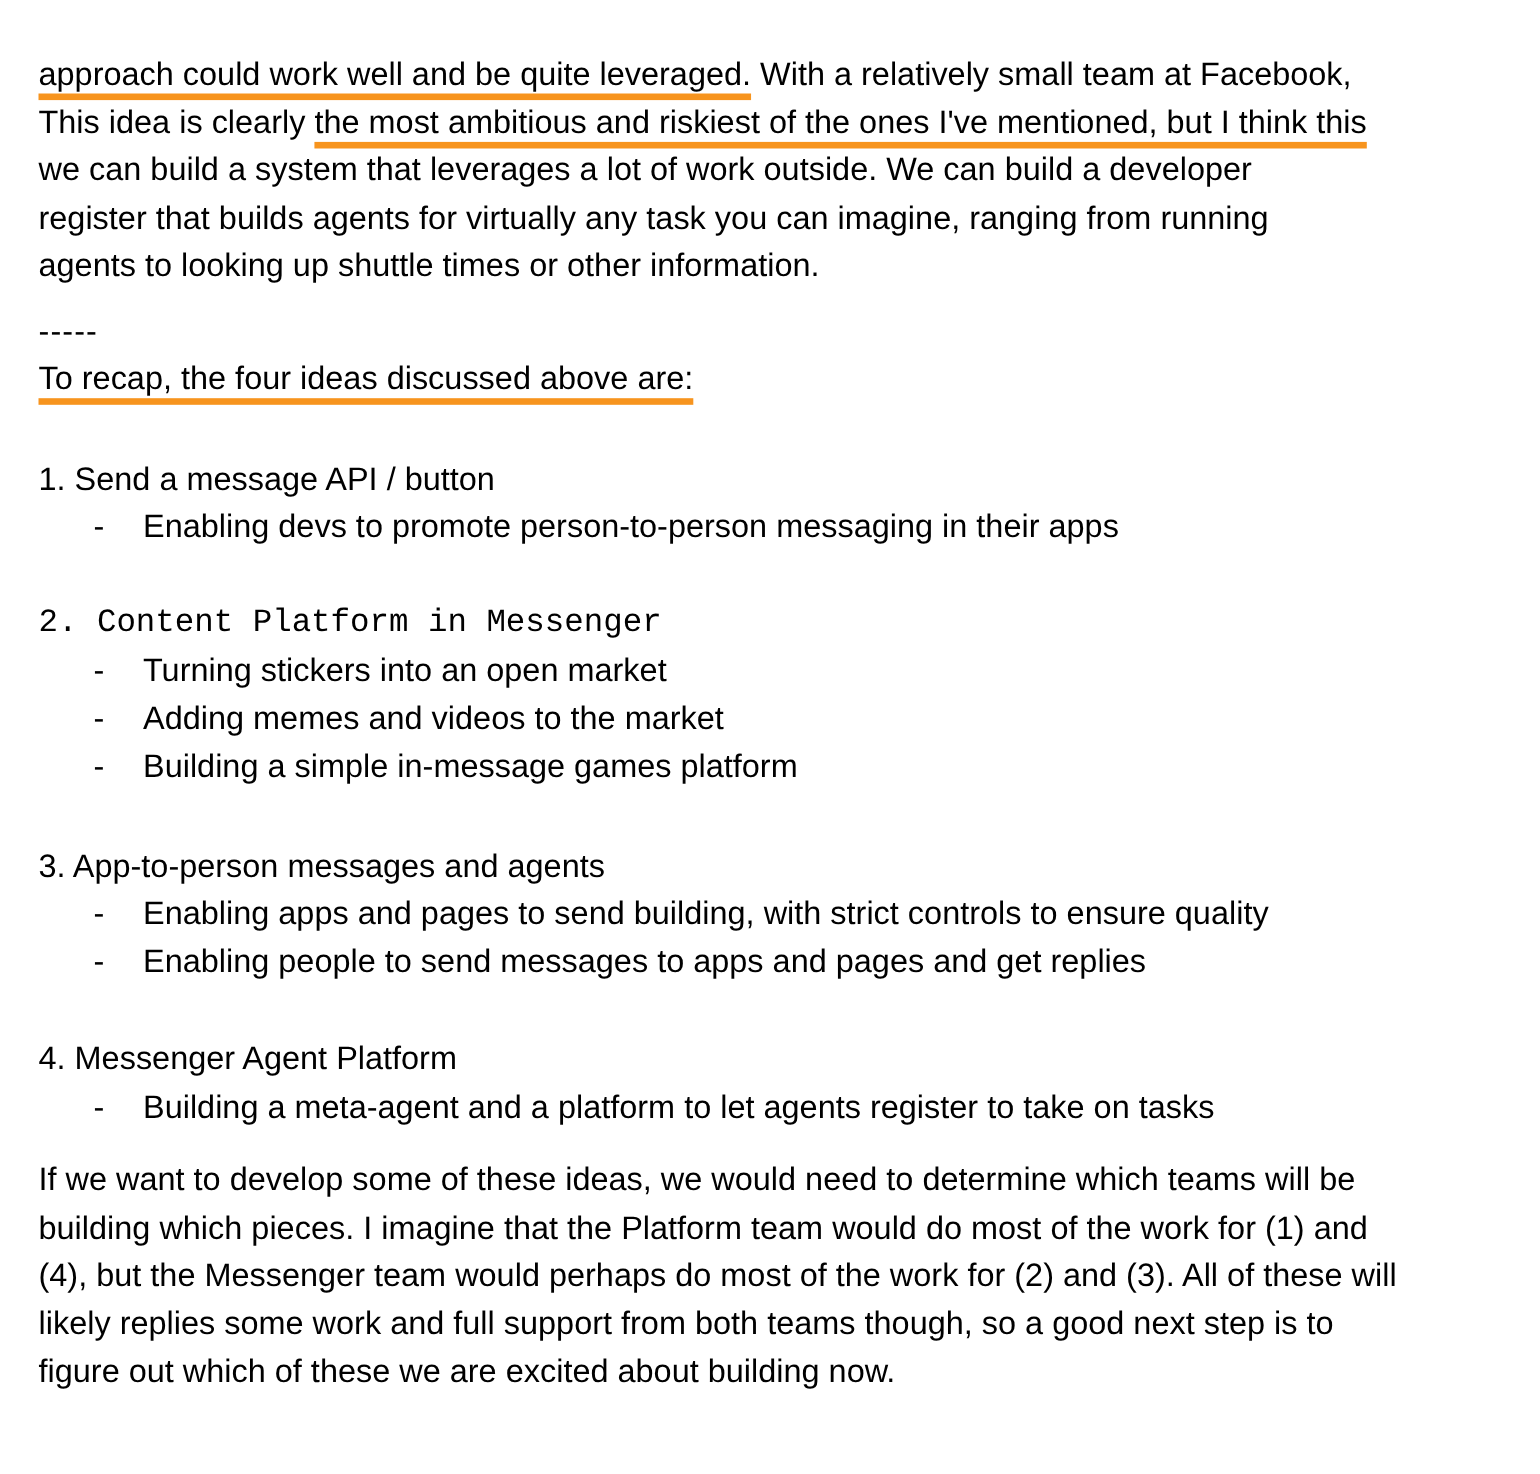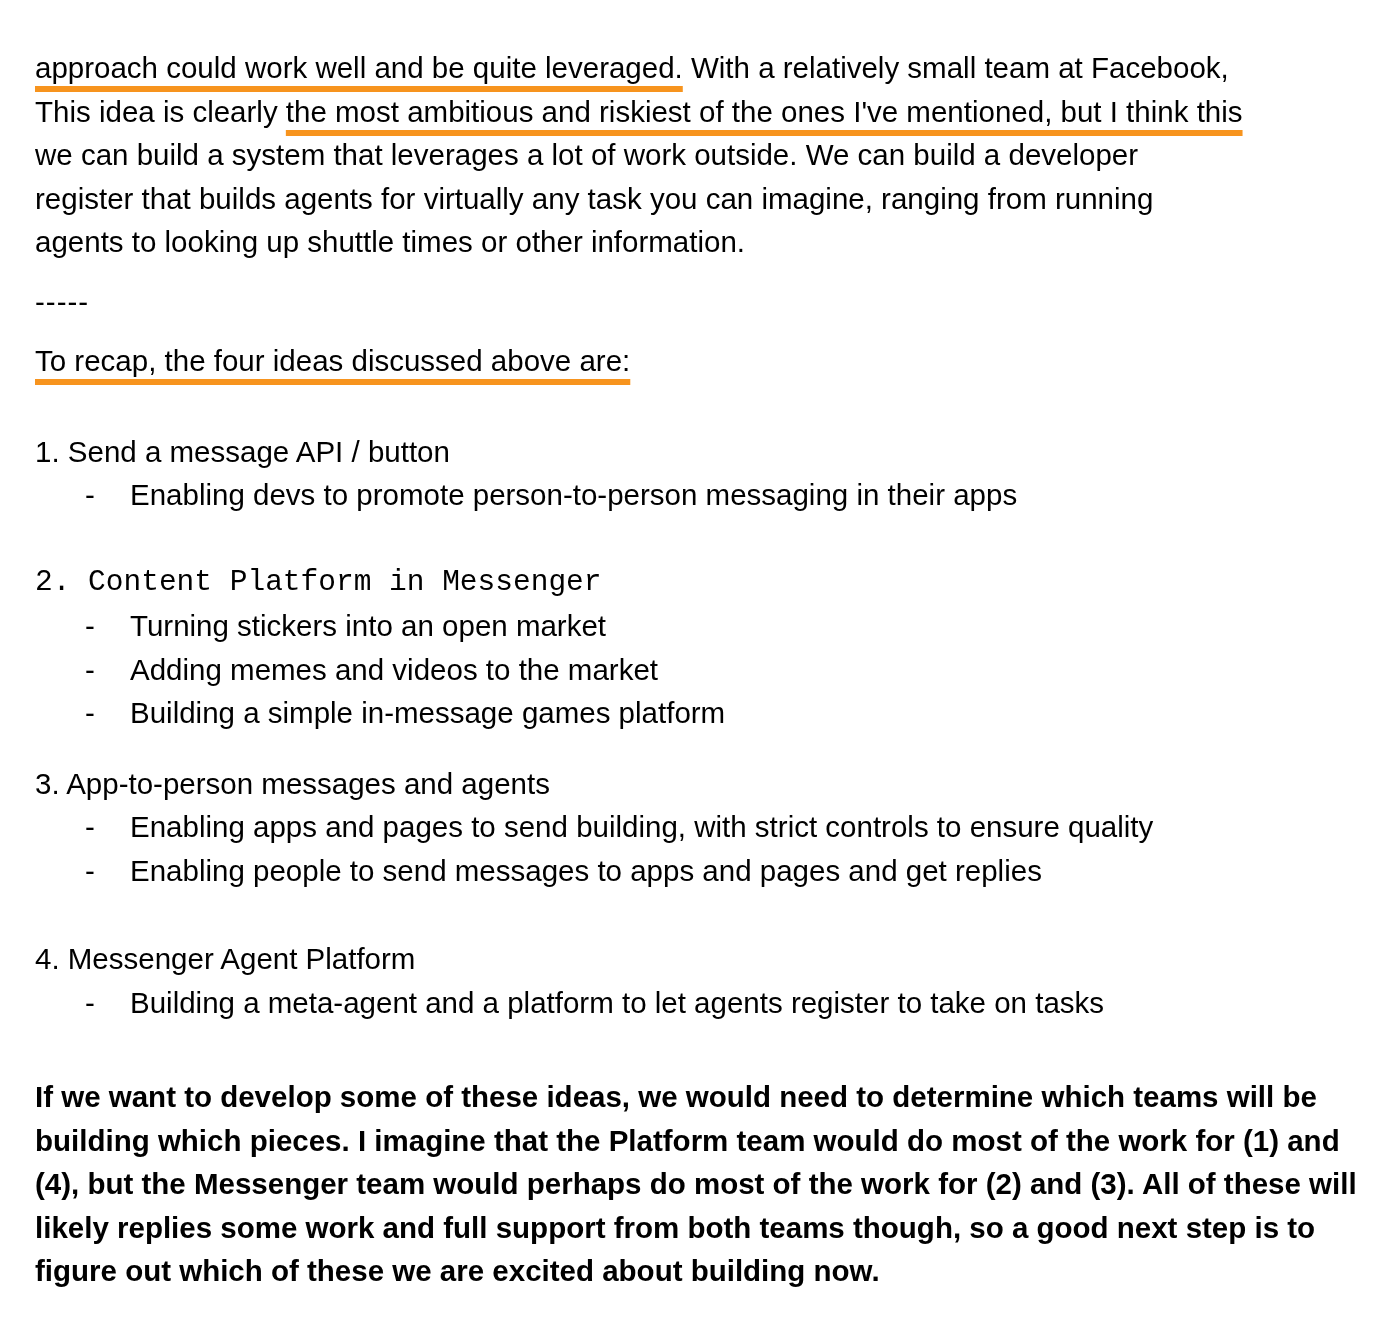--- a/index.html
+++ b/index.html
@@ -19,26 +19,26 @@
     white-space: nowrap;
   }
   .mark {
     text-decoration: underline;
     text-decoration-color: var(--underline, #F7941E);
     text-decoration-thickness: 6px;
     text-underline-offset: 8px;
     text-decoration-skip-ink: none;
   }
   .sep   { margin-top: 16px; letter-spacing: 1px; }
-  .recap { margin-top: 16px; }
+  .recap { }
   .t1 { margin-top: 47px; }
   .t2 { margin-top: 44px; font-family: Liberation Mono, monospace; }
-  .t3 { margin-top: 27px; }
+  .t3 { margin-top: 47px; }
   .t4 { margin-top: 45px; }
-  .closing { margin-top: 51px; font-weight: bold; }
+  .closing { margin-top: 23px; }
   .bullet { position: relative; padding-left: 95px; }
   .bullet .dash { position: absolute; left: 50px; top: 0; }
 </style>
 </head>
 <body style="background: rgb(255, 255, 255); color: rgb(0, 0, 0);">
 
 <main class="doc">
 
   <div>
     <div class="line">

